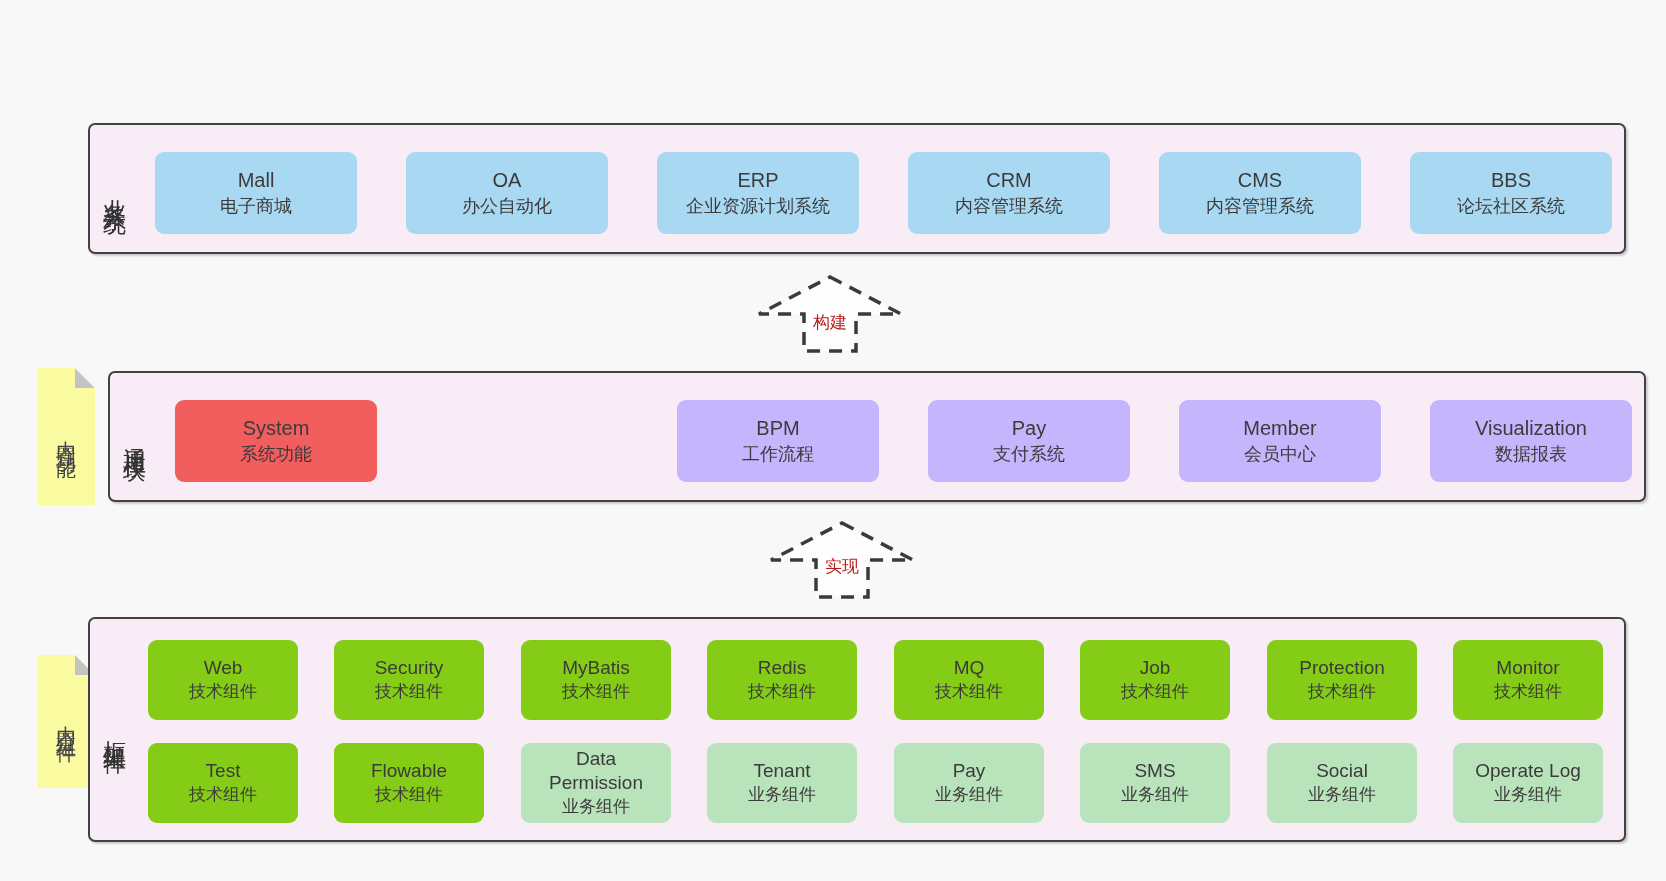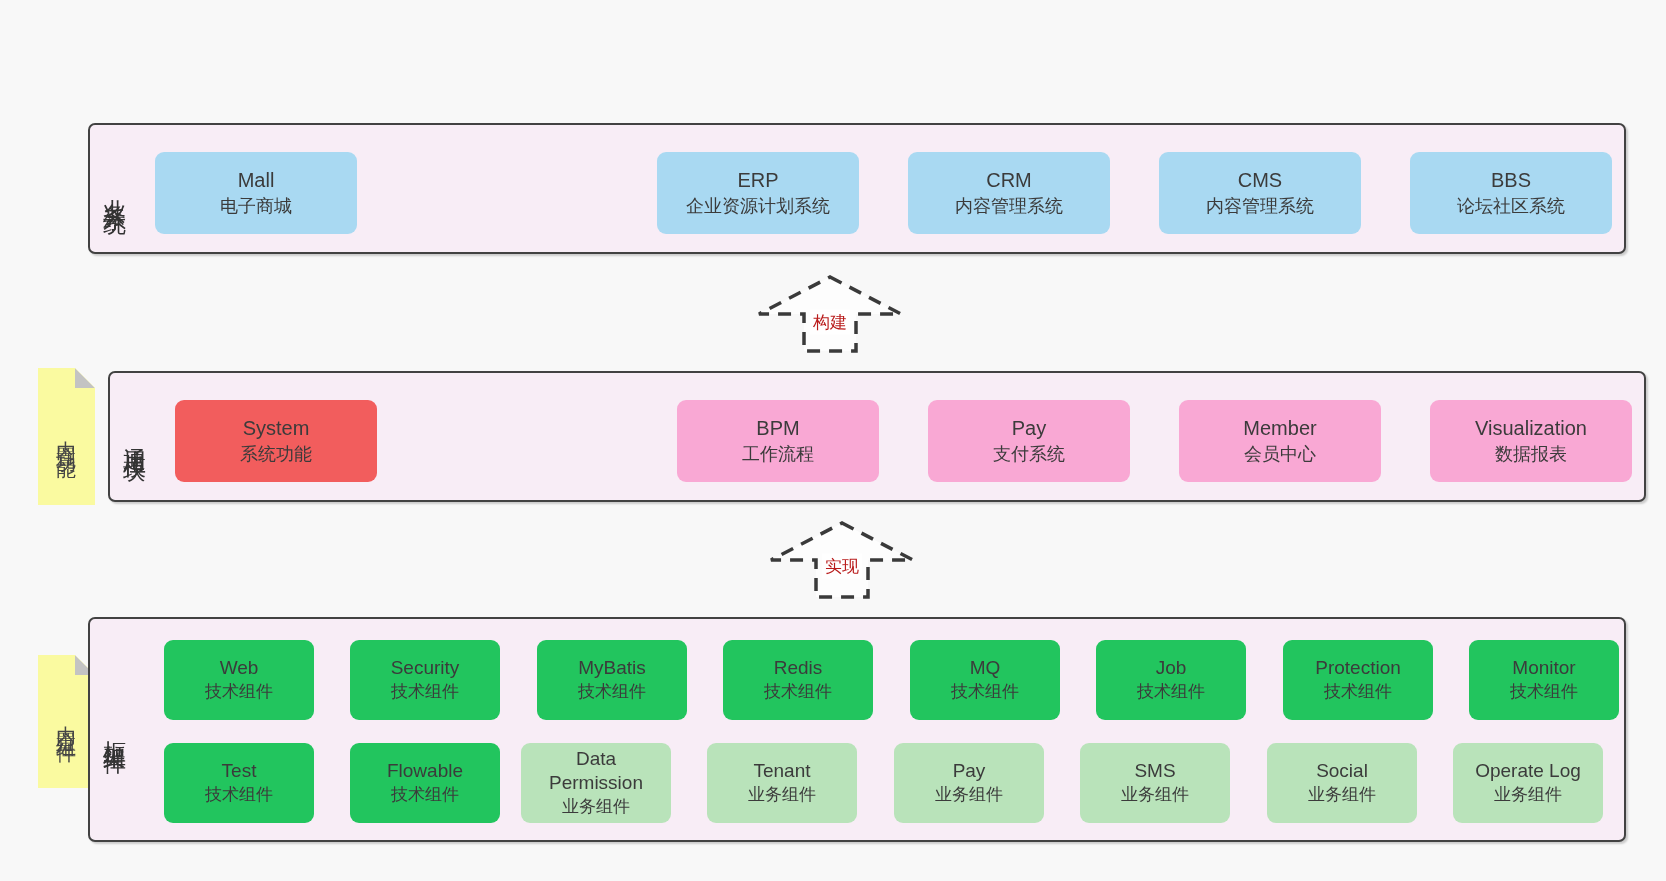--- a/index.html
+++ b/index.html
@@ -37,22 +37,22 @@
   .box .zh{font-size:18px;line-height:26px;}
   .big{width:202px;height:82px;top:27px;}
   .small{width:150px;height:80px;padding:0 10px;}
   .small .en{font-size:19px;line-height:24px;}
   .small .zh{font-size:17px;line-height:24px;}
   .row1{top:21px;}
   .row2{top:124px;}
 
   .blue{background:#a9d9f2;}
   .red{background:#f25d5d;}
-  .pink{background:#f9a8d4;}
-  .green-dark{background:#22c55e;margin-left:16px;}
+  .pink{background:#c4b5fd;}
+  .green-dark{background:#84cc16;}
   .green-light{background:#b9e3ba;}
 
   .note{
     position:absolute;left:38px;width:57px;z-index:1;
     background:#fafaa0;
     clip-path:polygon(0 0, calc(100% - 20px) 0, 100% 20px, 100% 100%, 0 100%);
     display:flex;align-items:center;justify-content:center;
     font-size:20px;color:#444;
   }
   #note-modules{top:368px;height:137px;}
@@ -88,20 +88,24 @@
 </div>
 
 <div class="band" id="band-business">
   <div class="band-label">
     <div class="vtext">业务系统</div>
   </div>
   <div class="box big blue" style="left:65px">
     <span class="en">Mall</span>
     <span class="zh">电子商城</span>
   </div>
+  <div class="box big blue" style="left:316px">
+    <span class="en">OA</span>
+    <span class="zh">办公自动化</span>
+  </div>
   <div class="box big blue" style="left:567px">
     <span class="en">ERP</span>
     <span class="zh">企业资源计划系统</span>
   </div>
   <div class="box big blue" style="left:818px">
     <span class="en">CRM</span>
     <span class="zh">内容管理系统</span>
   </div>
   <div class="box big blue" style="left:1069px">
     <span class="en">CMS</span>

